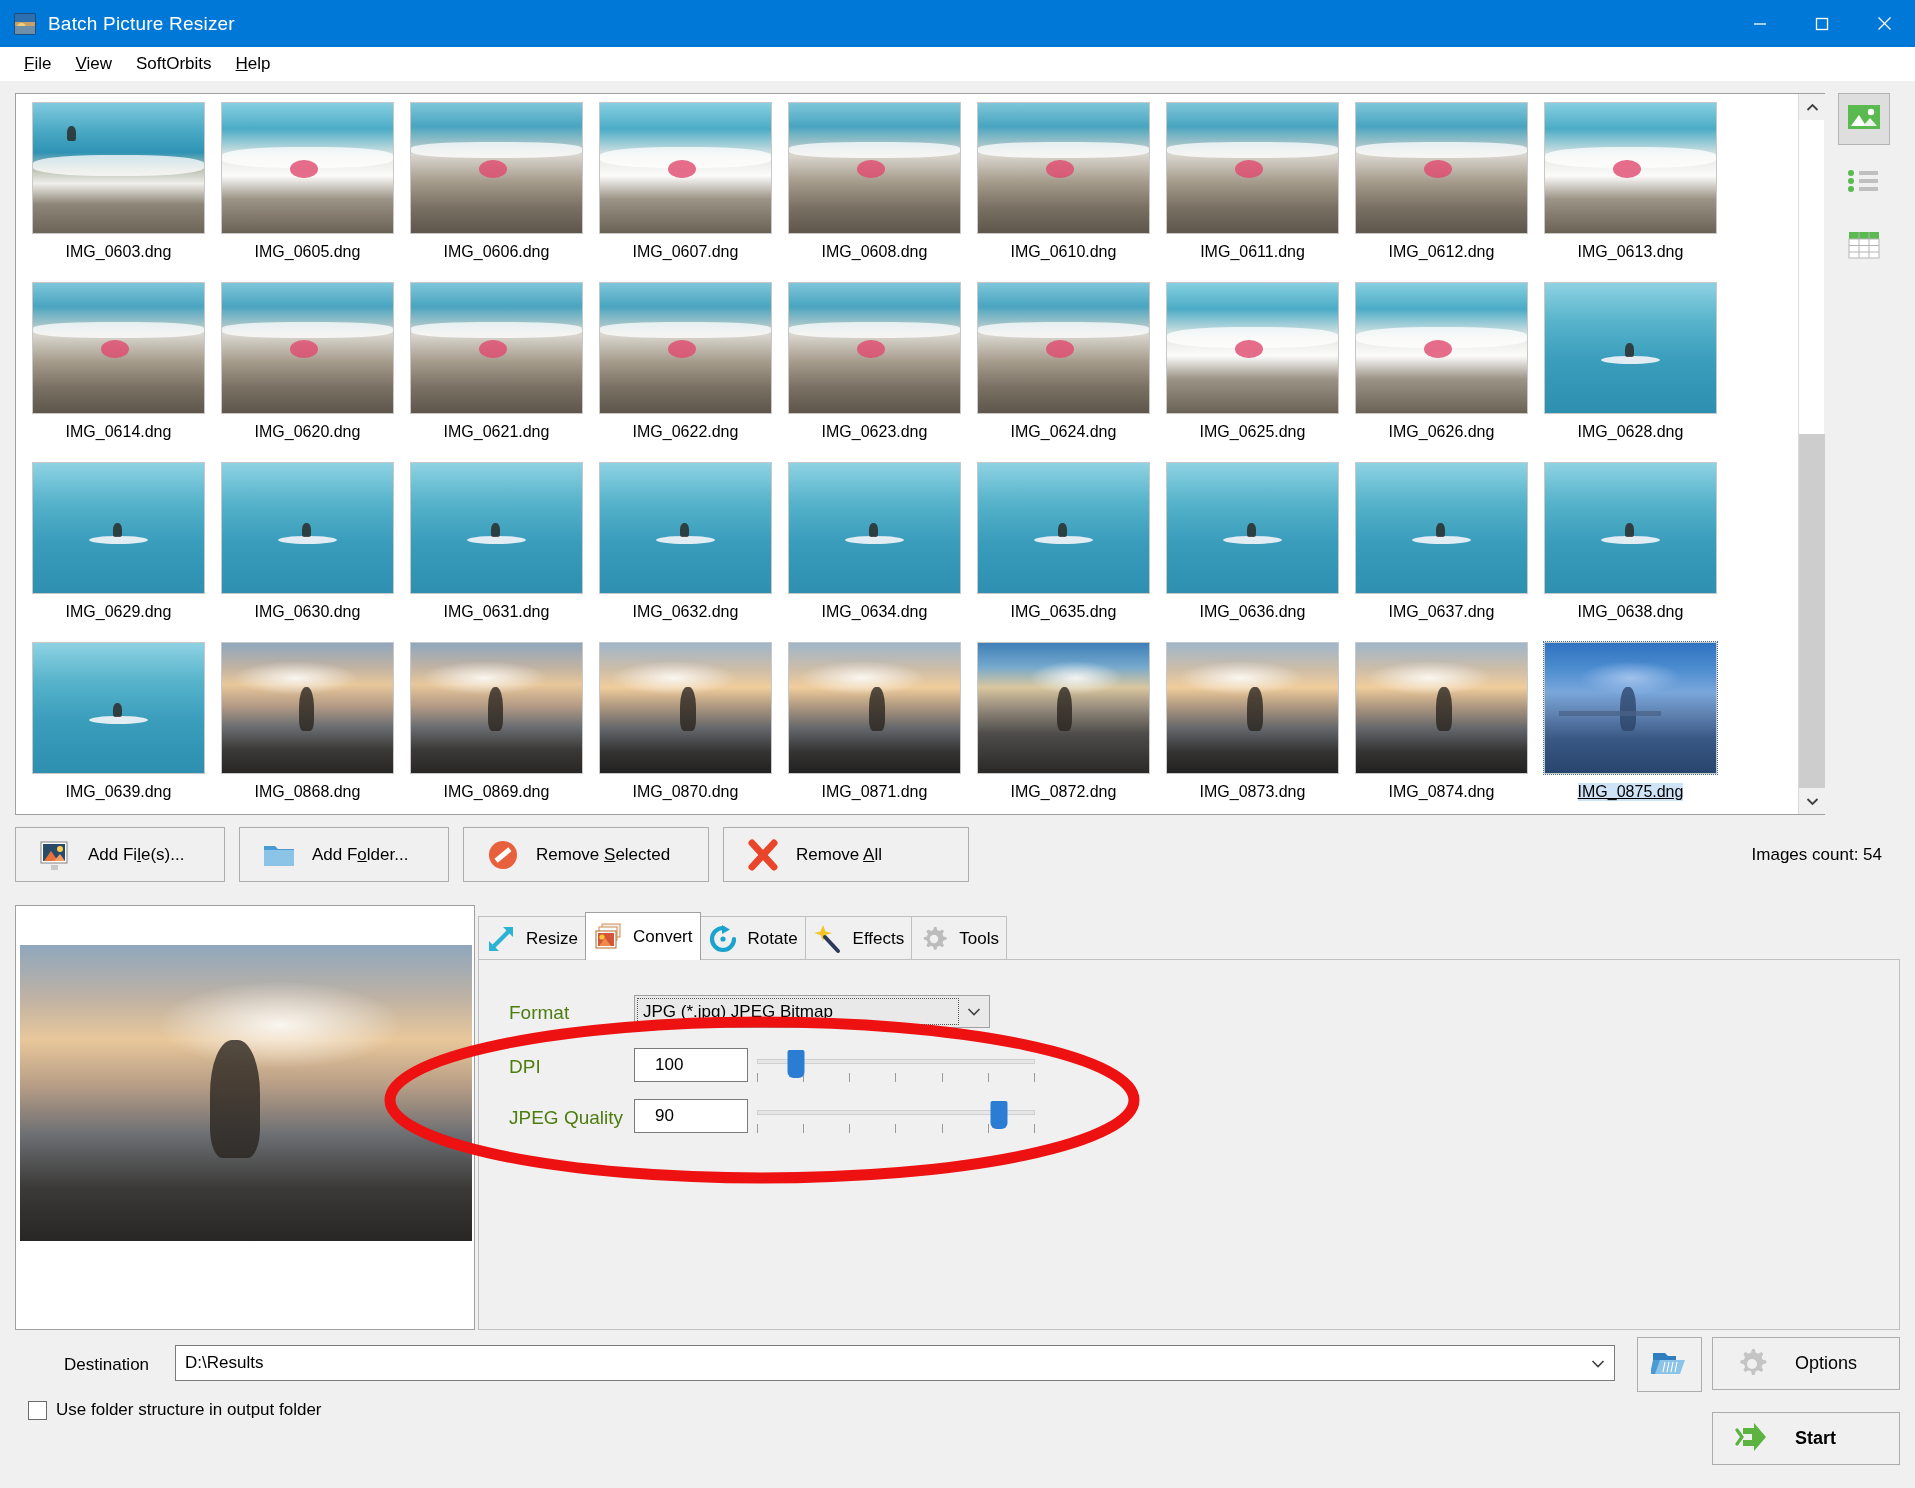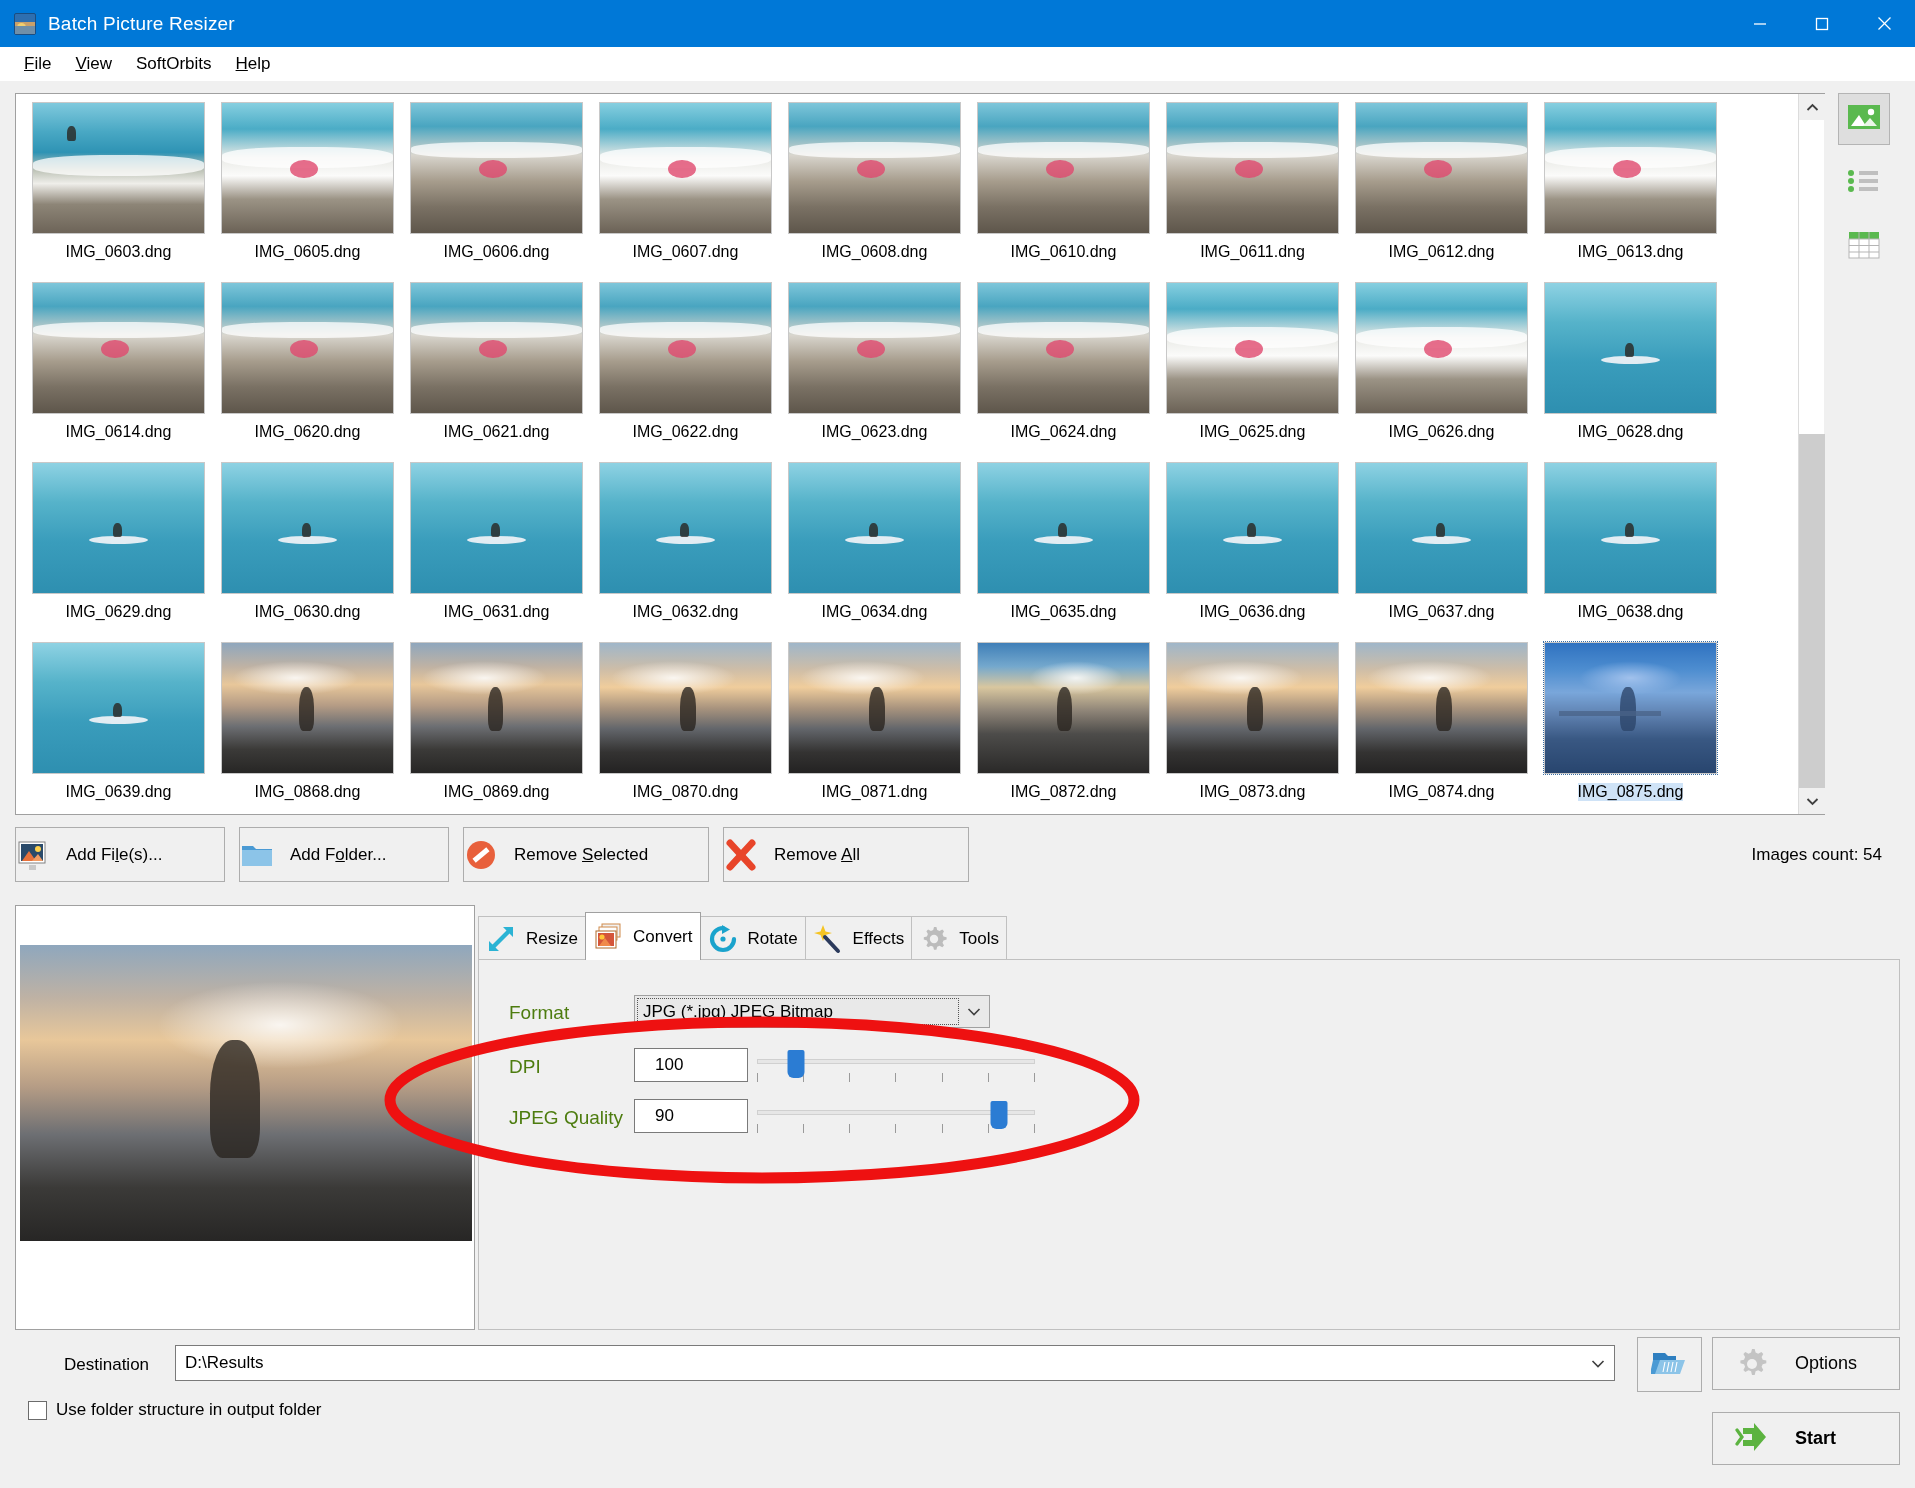--- a/index.html
+++ b/index.html
@@ -75,20 +75,21 @@
   }
   .thumb-cell.selected .thumb-img {
     outline: 1px dotted #3a6ea5;
   }
   .thumb-cell.selected .thumb-img::after {
     content: ""; position: absolute; inset: 0;
     background: rgba(51,120,220,.40);
   }
   .thumb-cell.selected .thumb-label {
     background: #cfe3f7;
+    text-decoration: underline;
   }
 
   
   .sc { position: absolute; inset: 0; }
   .sea-top   { background: linear-gradient(180deg,#7fc9dd 0%,#49a8c4 22%,#2e93b4 38%,#bfc4b8 52%,#efeeea 62%,#8d8577 78%,#6d6458 100%); }
   .sea-wave  { background: linear-gradient(180deg,#86cfe0 0%,#4bacc6 20%,#e9eae6 42%,#fbfbfa 56%,#9b9385 74%,#6b6256 100%); }
   .sea-calm  { background: linear-gradient(180deg,#8ed2e3 0%,#56b3ca 30%,#3a9dbc 60%,#2e8fb0 100%); }
   .sea-stone { background: linear-gradient(180deg,#7ec6da 0%,#49a5c0 18%,#d9d6ce 40%,#a79d8d 60%,#7a7164 80%,#5e564b 100%); }
   .sunset-a  { background: linear-gradient(180deg,#8fa7bd 0%,#bfb2a4 18%,#e8c79a 32%,#b59c85 48%,#6d6f73 64%,#3b3a38 82%,#272625 100%); }
   .sunset-b  { background: linear-gradient(180deg,#9fb6c9 0%,#cdbda8 20%,#f0cd9c 34%,#a9947e 50%,#63666b 66%,#343332 84%,#232222 100%); }
@@ -138,21 +139,21 @@
     display: flex; align-items: center; justify-content: center;
     background: transparent; border: 1px solid transparent;
   }
   .vm-btn.active { background: #dedede; border: 1px solid #b4b4b4; }
 
   
   .btnrow { position: absolute; left: 15px; top: 827px; width: 1885px; height: 62px; }
   .abtn {
     position: absolute; top: 0; height: 55px;
     background: #f0f0f0; border: 1px solid #adadad;
-    display: flex; align-items: center; gap: 16px; 
+    display: flex; align-items: center; gap: 16px; padding-left: 22px;
     font-size: 17px; color: #000;
   }
   .abtn u { text-decoration: underline; }
   .aicon { width: 34px; height: 34px; flex: 0 0 34px; position: relative; }
   .images-count {
     position: absolute; right: 18px; top: 18px; font-size: 17px; color: #000;
   }
 
   
   .preview {

